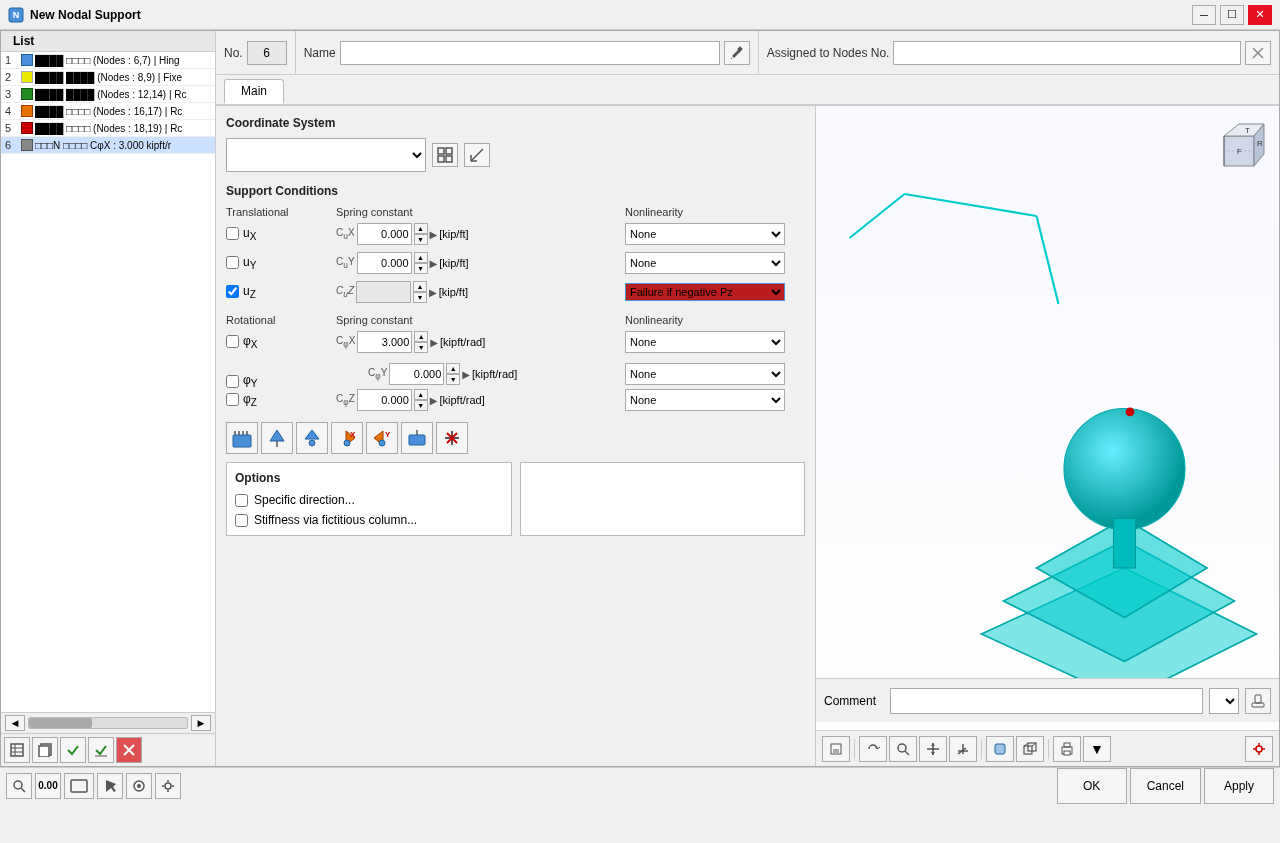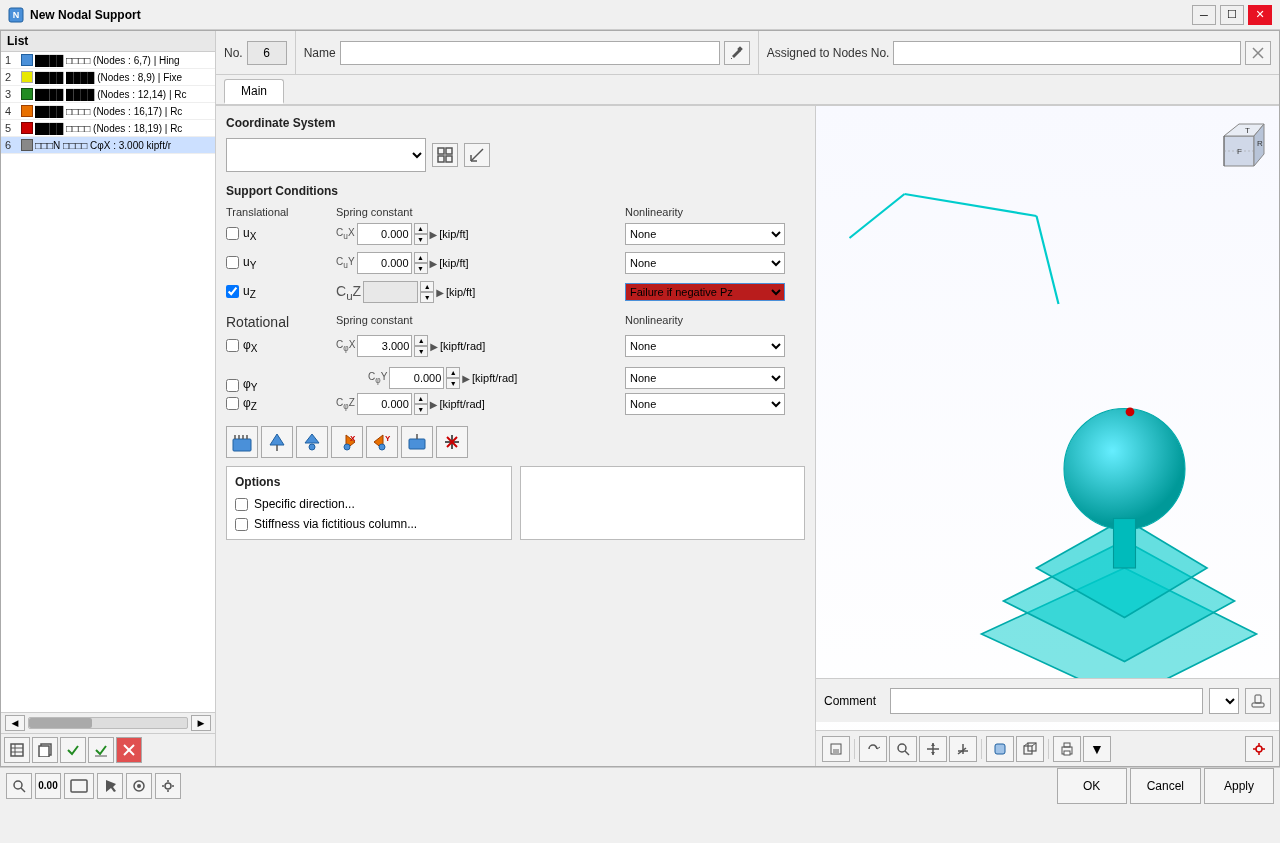--- a/index.html
+++ b/index.html
@@ -24,21 +24,21 @@
       display: flex; height: calc(843px - 30px - 40px - 36px);
       border: 1px solid #aaa;
     }
 
     
     .sidebar {
       width: 215px; background: #fff; border-right: 1px solid #ccc;
       overflow: hidden; display: flex; flex-direction: column;
     }
     .sidebar-header {
-      background: #e8e8e8; padding: 3px 6px; font-weight: bold; border-bottom: 1px solid #ccc;
+      background: #e8e8e8; padding: 3px 12px; font-weight: bold; border-bottom: 1px solid #ccc;
       font-size: 12px;
     }
     .sidebar-list { flex: 1; overflow-y: auto; }
     .sidebar-item {
       padding: 2px 4px; font-size: 11px; cursor: pointer; display: flex; align-items: center; gap: 2px;
       border-bottom: 1px solid #eee; white-space: nowrap;
     }
     .sidebar-item.selected { background: #cce0ff; }
     .sidebar-item .color-box { width: 12px; height: 12px; display: inline-block; flex-shrink: 0; }
     .sidebar-item .item-num { min-width: 14px; color: #333; }
@@ -362,37 +362,37 @@
               <option>None</option>
             </select>
           </div>
 
           <div style="display:grid; grid-template-columns:110px 1fr 180px; align-items:center; margin-bottom:10px; height:24px;">
             <div style="display:flex;align-items:center;gap:4px;">
               <input type="checkbox" checked="" style="">
               <span>u<sub>Z</sub></span>
             </div>
             <div style="display:flex;align-items:center;gap:2px;">
-              <span style="font-size:14px;color:#555;">C<sub>u</sub>Z</span>
+              <span style="font-size:10px;color:#555;font-style:italic;">C<sub>u</sub>Z</span>
               <input type="text" value="" style="width: 55px; height: 22px; border: 1px solid rgb(170, 170, 170); text-align: right; font-size: 11px; padding: 0px 2px; background: rgb(232, 232, 232);">
               <div style="display:flex;flex-direction:column;">
                 <button style="width:14px;height:11px;border:1px solid #aaa;background:#f5f5f5;cursor:pointer;font-size:7px;padding:0;display:flex;align-items:center;justify-content:center;">▲</button>
                 <button style="width:14px;height:11px;border:1px solid #aaa;background:#f5f5f5;cursor:pointer;font-size:7px;padding:0;display:flex;align-items:center;justify-content:center;">▼</button>
               </div>
               <span style="font-size:10px;color:#555;">▶</span>
               <span style="font-size:11px;">[kip/ft]</span>
             </div>
             <select style="width:160px;height:18px;border:1px solid #4a90d9;font-size:11px;background:#b91c1c;">
               <option>Failure if negative Pz</option>
               <option>None</option>
             </select>
           </div>
 
           <div style="display:grid; grid-template-columns:110px 1fr 180px; margin-bottom:4px;">
-            <span style="font-size:14px;color:#333;">Rotational</span>
+            <span style="font-size:11px;color:#333;">Rotational</span>
             <span style="font-size:11px;color:#333;">Spring constant</span>
             <span style="font-size:11px;color:#333;">Nonlinearity</span>
           </div>
 
           <div style="display:grid; grid-template-columns:110px 1fr 180px; align-items:center; margin-bottom:5px; height:24px;">
             <div style="display:flex;align-items:center;gap:4px;">
               <input type="checkbox" style="">
               <span>φ<sub>X</sub></span>
             </div>
             <div style="display:flex;align-items:center;gap:2px;">

